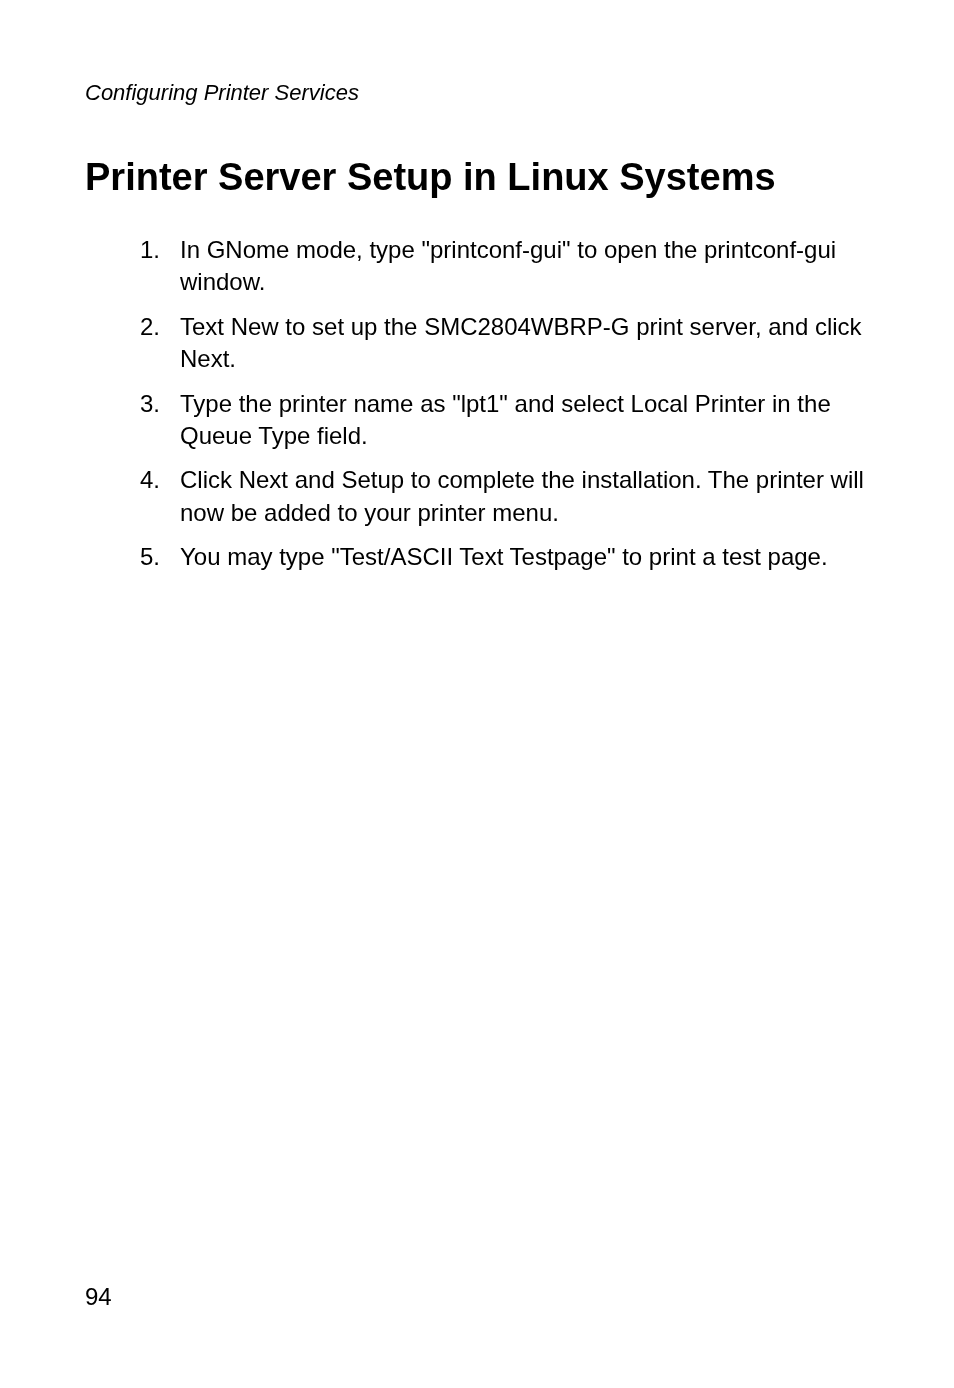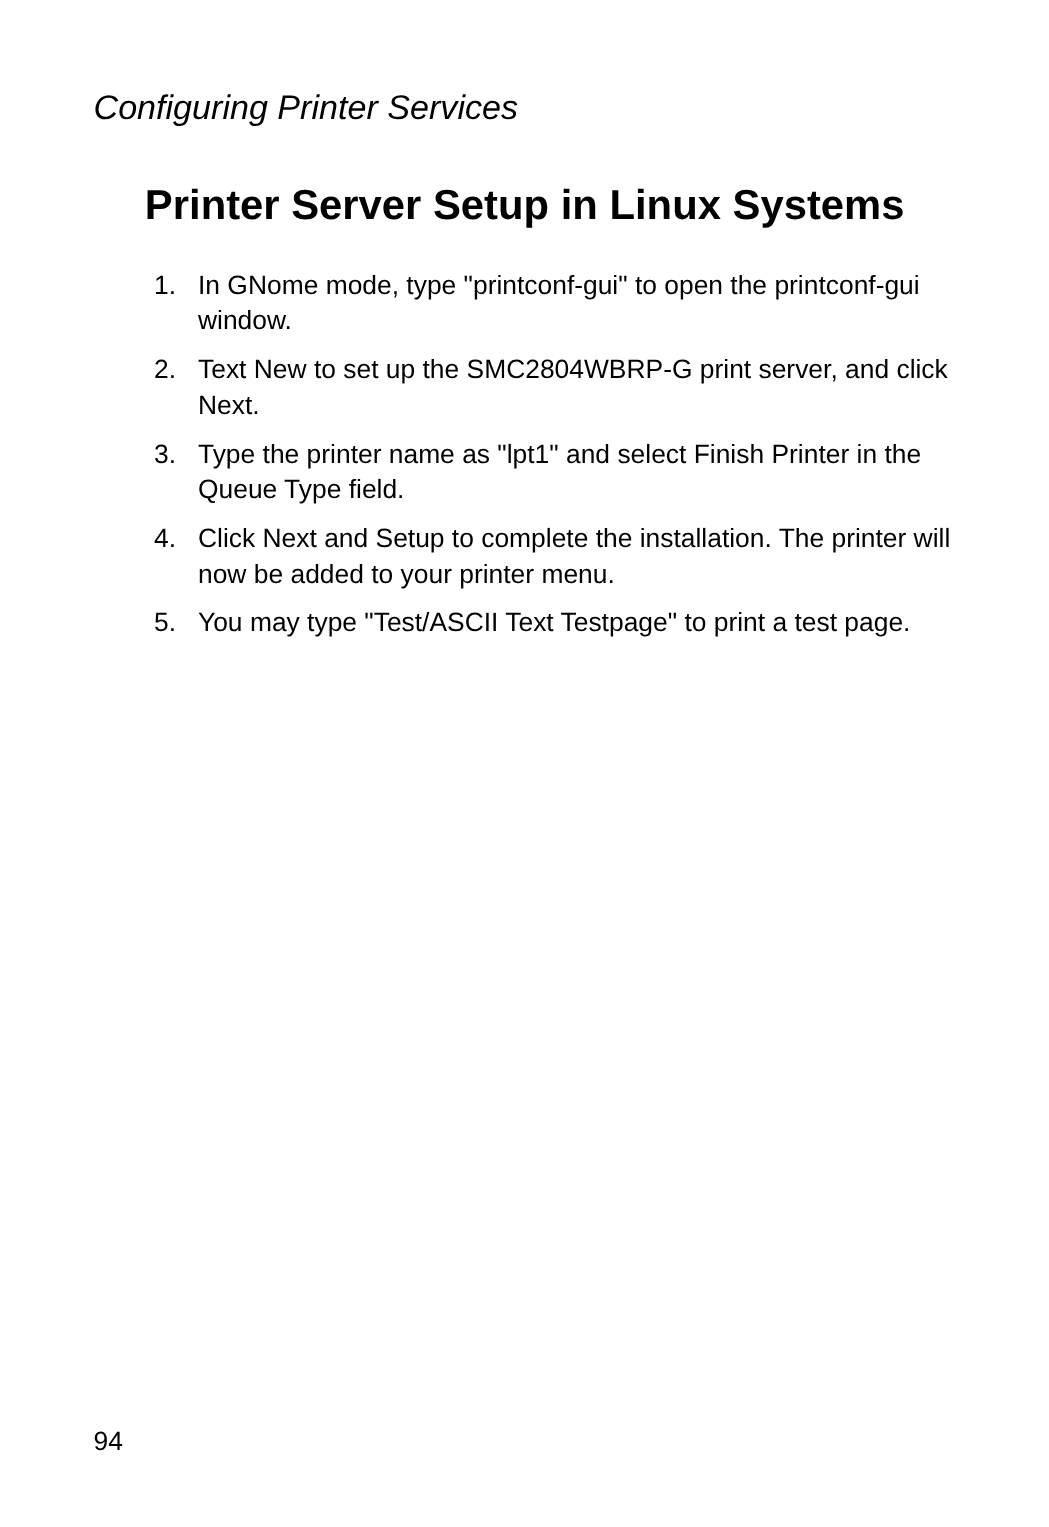--- a/index.html
+++ b/index.html
@@ -11,50 +11,49 @@
       width: 954px;
       height: 1388px;
       background: #ffffff;
       font-family: Arial, Helvetica, sans-serif;
       color: #000000;
       position: relative;
       padding: 80px 85px 80px 85px;
     }
     .header {
       font-style: italic;
-      font-size: 31px;
+      font-size: 22px;
       font-weight: normal;
       margin-bottom: 50px;
     }
     .title {
       font-size: 38px;
       font-weight: bold;
       margin-bottom: 35px;
-      text-align: center;
     }
     .list {
       list-style: none;
       padding-left: 55px;
     }
     .list-item {
       display: flex;
       margin-bottom: 12px;
       font-size: 24px;
       line-height: 1.35;
     }
     .list-number {
       min-width: 40px;
       flex-shrink: 0;
     }
     .list-text {
       flex: 1;
     }
     .page-number {
       position: absolute;
-      bottom: 63px;
+      bottom: 77px;
       left: 85px;
       font-size: 24px;
     }
   </style>
 </head>
 <body>
 
 <div class="header">Configuring Printer Services</div>
 
 <h1 class="title">Printer Server Setup in Linux Systems</h1>
@@ -63,21 +62,21 @@
   <li class="list-item">
     <span class="list-number">1.</span>
     <span class="list-text">In GNome mode, type "printconf-gui" to open the printconf-gui window.</span>
   </li>
   <li class="list-item">
     <span class="list-number">2.</span>
     <span class="list-text">Text New to set up the SMC2804WBRP-G print server, and click Next.</span>
   </li>
   <li class="list-item">
     <span class="list-number">3.</span>
-    <span class="list-text">Type the printer name as "lpt1" and select Finish Printer in the Queue Type field.</span>
+    <span class="list-text">Type the printer name as "lpt1" and select Local Printer in the Queue Type field.</span>
   </li>
   <li class="list-item">
     <span class="list-number">4.</span>
     <span class="list-text">Click Next and Setup to complete the installation. The printer will now be added to your printer menu.</span>
   </li>
   <li class="list-item">
     <span class="list-number">5.</span>
     <span class="list-text">You may type "Test/ASCII Text Testpage" to print a test page.</span>
   </li>
 </ol>

